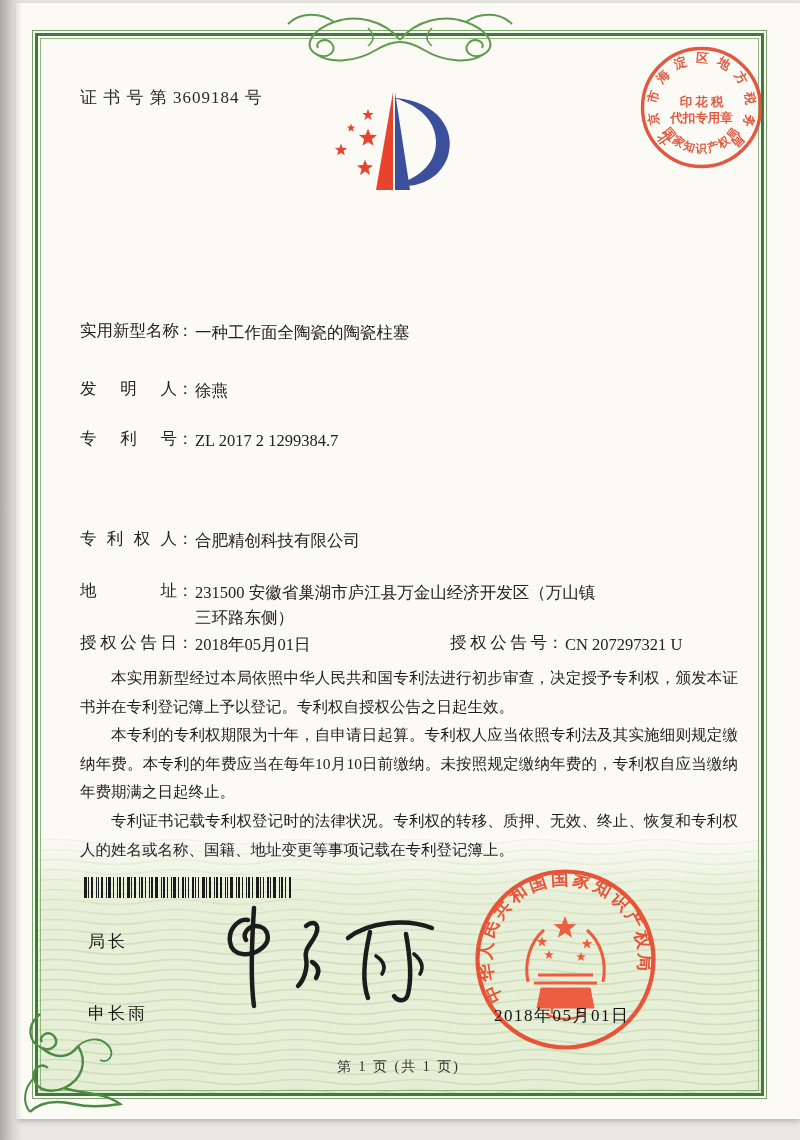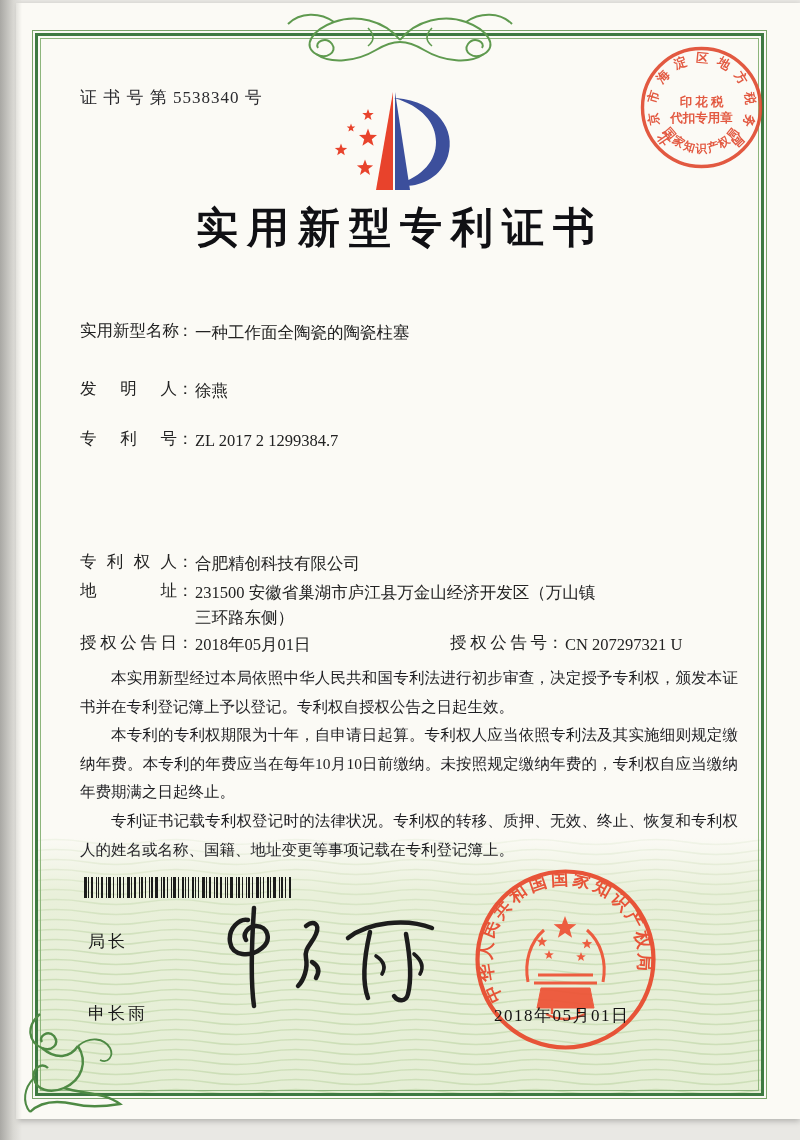--- a/index.html
+++ b/index.html
@@ -107,47 +107,46 @@
   <g stroke="#4e8a44" fill="none" stroke-width="2.4">
     <path d="M28,6 C14,18 16,34 30,40 C40,44 48,36 42,28 C36,22 26,28 30,34"></path>
     <path d="M30,40 C44,52 58,50 66,38 M66,38 C76,54 70,72 52,80 C38,86 24,82 22,70 C20,60 30,54 36,60"></path>
     <path d="M52,80 C70,86 92,84 108,96 C96,98 78,100 62,96 C44,92 28,94 18,104"></path>
     <path d="M22,70 C12,80 10,94 18,104" stroke-width="2"></path>
     <path d="M66,38 C78,28 92,30 98,40 C102,48 96,56 88,52" stroke-width="1.8"></path>
   </g>
 </svg>
 
 <div class="content">
-  <div class="certno">证 书 号 第 5538340 号</div>
+  <div class="certno">证 书 号 第 3609184 号</div>
 
   <svg class="logo" id="logo" width="142" height="114" viewBox="0 0 142 114">
     <path d="M66,12 C108,16 126,44 118,70 C110,94 86,103 66,99 C94,90 106,74 106,56 C106,37 92,20 64,12 Z" fill="#3c4f9c"></path>
     <polygon points="63,6 46,104 63,104" fill="#e8432c"></polygon>
     <polygon points="65,6 65,104 80,104" fill="#3c4f9c"></polygon>
     <g id="logo-stars">
         <polygon points="38.0,23.0 39.5,27.0 43.7,27.1 40.4,29.8 41.5,33.9 38.0,31.5 34.5,33.9 35.6,29.8 32.3,27.1 36.5,27.0" fill="#e8432c"></polygon>
         <polygon points="21.0,37.5 22.1,40.5 25.3,40.6 22.8,42.6 23.6,45.6 21.0,43.9 18.4,45.6 19.2,42.6 16.7,40.6 19.9,40.5" fill="#e8432c"></polygon>
         <polygon points="38.0,42.5 40.3,48.8 47.0,49.1 41.8,53.2 43.6,59.7 38.0,56.0 32.4,59.7 34.2,53.2 29.0,49.1 35.7,48.8" fill="#e8432c"></polygon>
         <polygon points="11.0,57.5 12.6,61.8 17.2,62.0 13.6,64.8 14.8,69.3 11.0,66.7 7.2,69.3 8.4,64.8 4.8,62.0 9.4,61.8" fill="#e8432c"></polygon>
         <polygon points="35.0,73.5 37.1,79.1 43.1,79.4 38.4,83.1 40.0,88.9 35.0,85.6 30.0,88.9 31.6,83.1 26.9,79.4 32.9,79.1" fill="#e8432c"></polygon>
       </g>
   </svg>
 
-  <div class="title">实用新型专利证书</div>
 
   <div class="row" style="top:378px;">
     <span class="lbl">发明人</span><span class="colon">：</span><span class="val">徐燕</span>
   </div>
   <div class="row" style="top:320px;">
     <span class="lbl">实用新型名称</span><span class="colon">：</span><span class="val">一种工作面全陶瓷的陶瓷柱塞</span>
   </div>
   <div class="row" style="top:428px;">
     <span class="lbl">专利号</span><span class="colon">：</span><span class="val">ZL 2017 2 1299384.7</span>
   </div>
-  <div class="row" style="top:551px;">
+  <div class="row" style="top:528px;">
     <span class="lbl">专利权人</span><span class="colon">：</span><span class="val">合肥精创科技有限公司</span>
   </div>
   <div class="row" style="top:580px;">
     <span class="lbl">地址</span><span class="colon">：</span><span class="val">231500 安徽省巢湖市庐江县万金山经济开发区（万山镇
 三环路东侧）</span>
   </div>
   <div class="row" style="top:632px;">
     <span class="lbl">授权公告日</span><span class="colon">：</span><span class="val">2018年05月01日</span>
   </div>
   <div class="row right2" style="top:632px;">
@@ -230,20 +229,21 @@
       <path d="M44,10 C42,40 40,80 44,108"></path>
       <path d="M96,28 C104,22 110,26 106,36 C102,46 94,50 96,60 C98,70 94,82 88,88"></path>
       <path d="M102,64 q 10,6 4,16"></path>
       <path d="M138,40 C158,24 196,20 222,30"></path>
       <path d="M160,34 C154,60 152,84 158,100"></path>
       <path d="M196,36 C200,58 202,80 198,96 C196,104 188,104 184,98"></path>
       <path d="M166,58 q 12,8 6,18 M204,56 q 12,10 6,20" stroke-width="3.6"></path>
     </g>
   </svg>
 
+  <div class="footer">第 1 页 (共 1 页)</div>
 </div>
 
 <svg class="taxstamp" width="135" height="135" viewBox="0 0 135 135">
   <defs>
     <path id="taxTop" d="M 37.5,101 A 45 45 0 1 1 97.5,101"></path>
     <path id="taxBottom" d="M 29.5,91.5 A 45 45 0 0 0 105.5,91.5"></path>
   </defs>
   <circle cx="67.5" cy="67.5" r="59" fill="none" stroke="#e0482e" stroke-width="3.4"></circle>
   <text font-size="12.5" fill="#e0482e" letter-spacing="8" font-weight="bold">
     <textPath href="#taxTop">北京市海淀区地方税务局</textPath>

